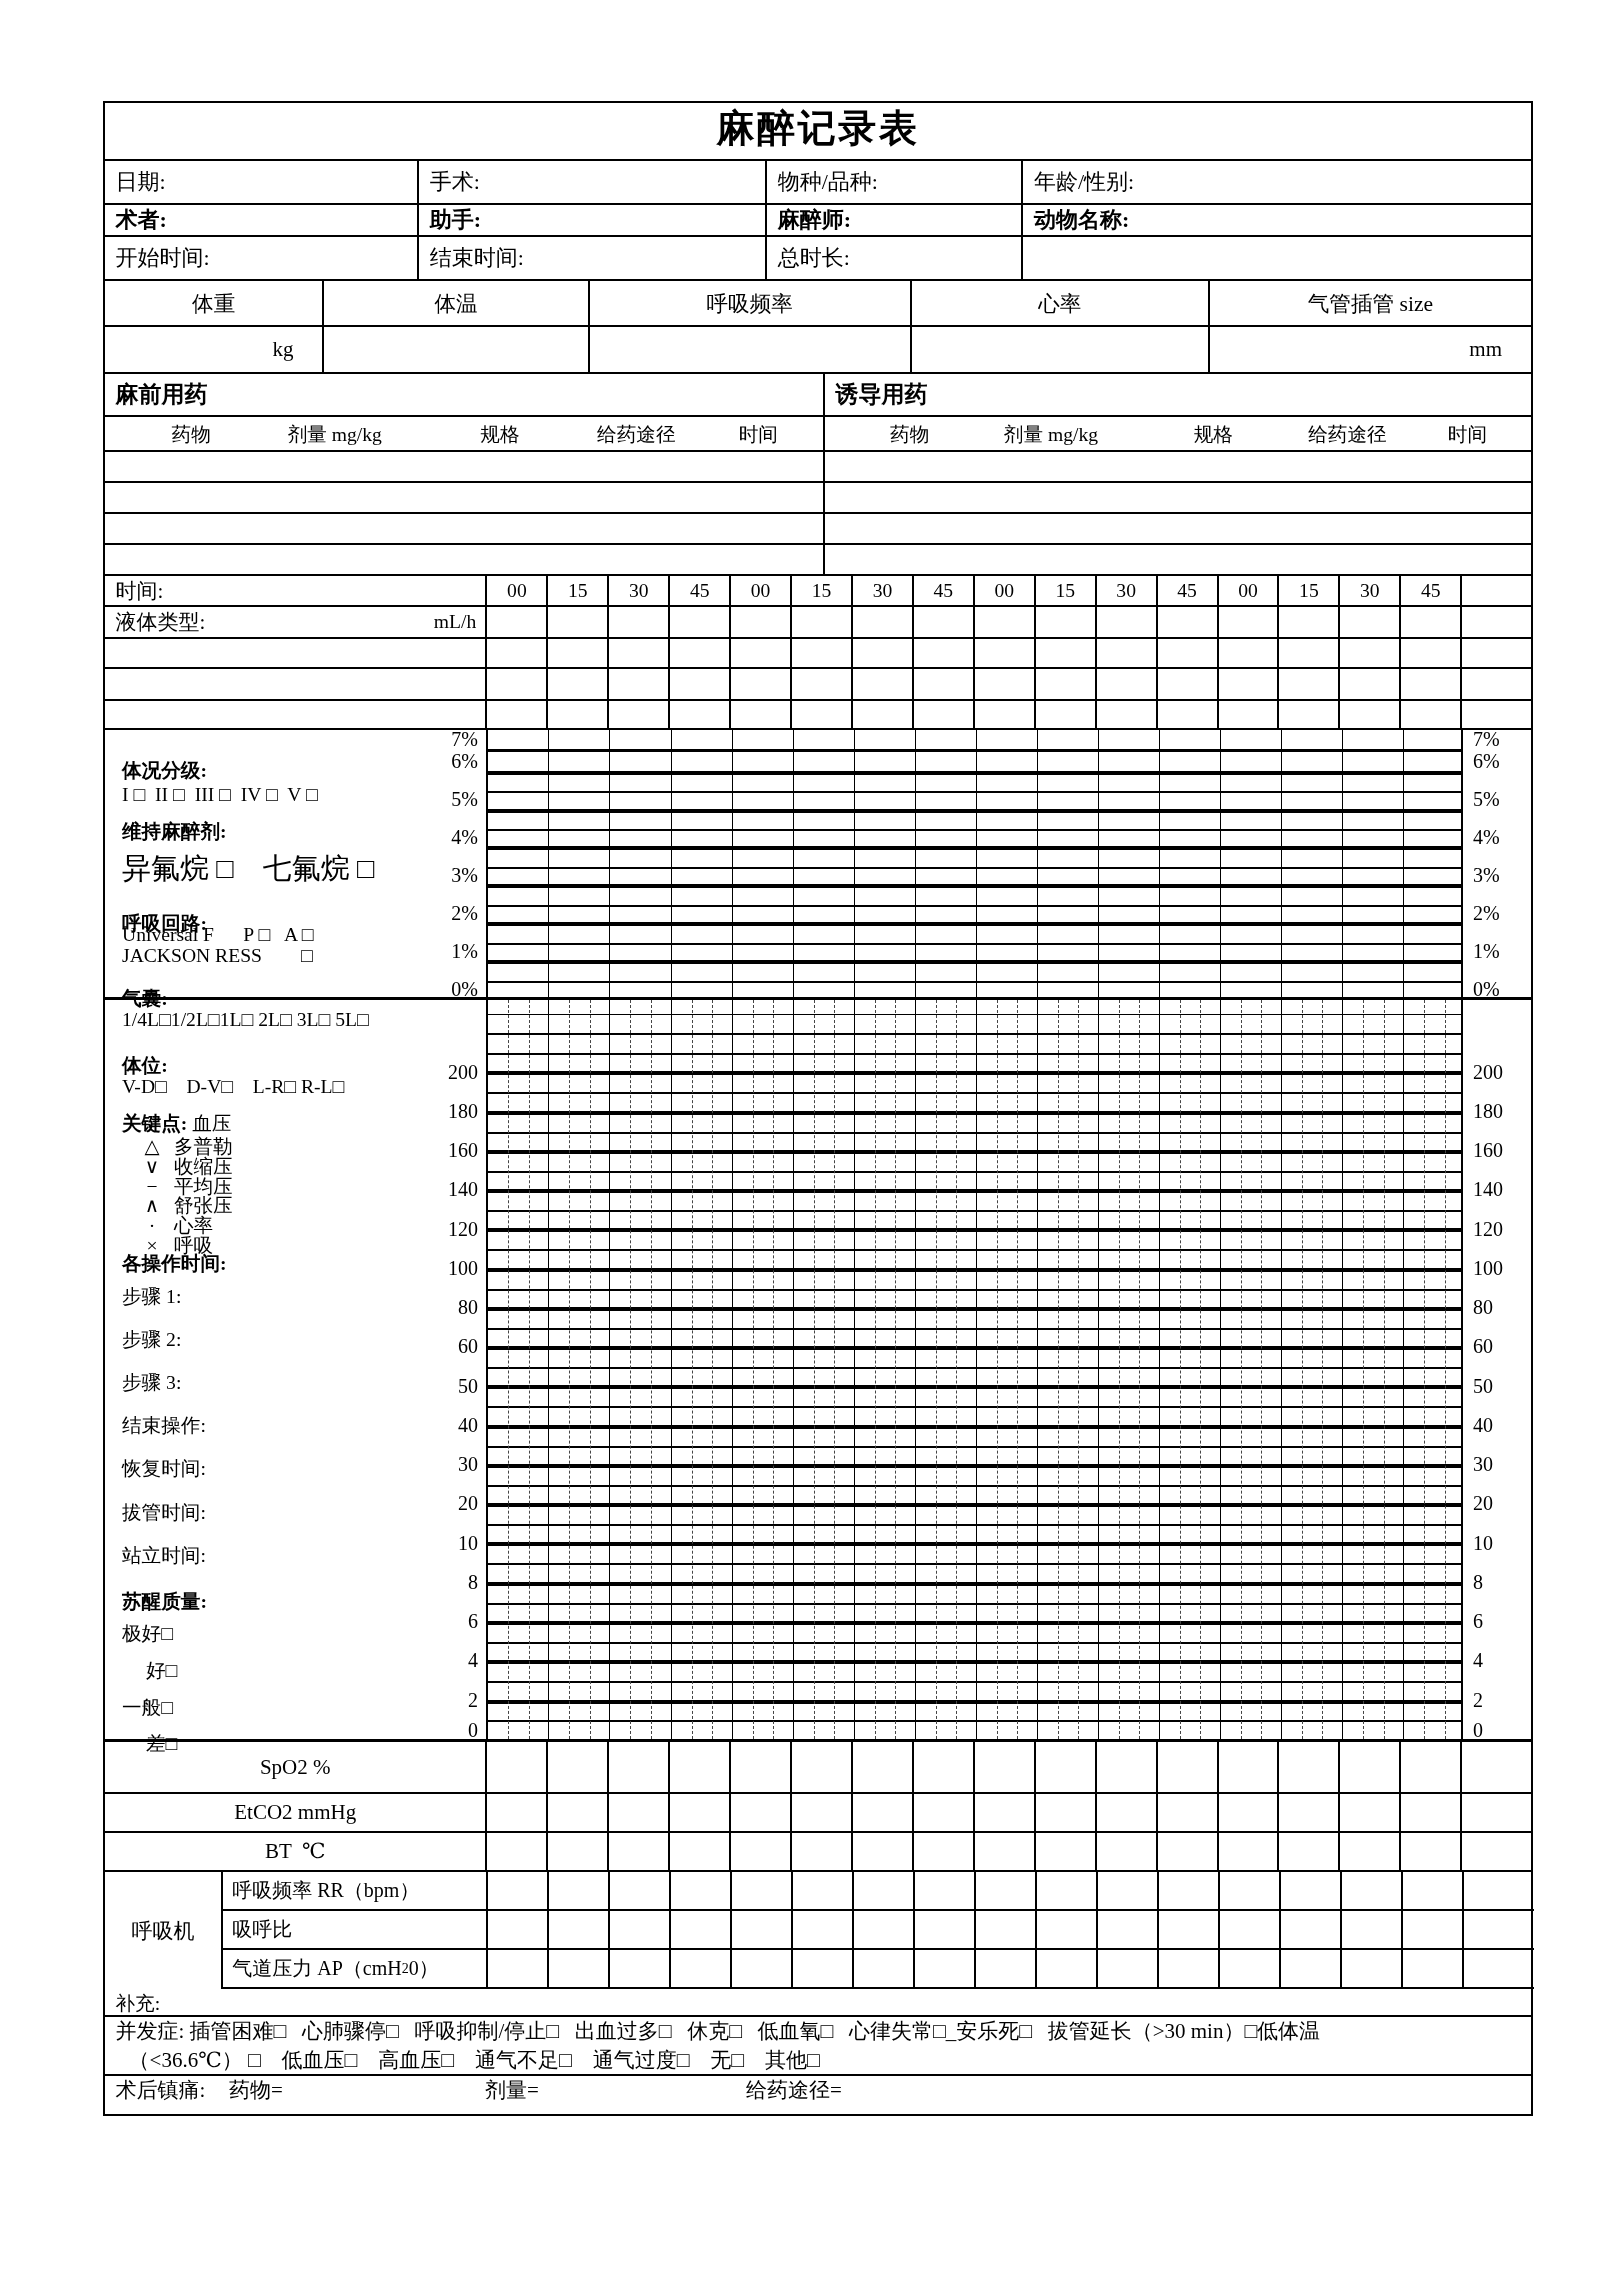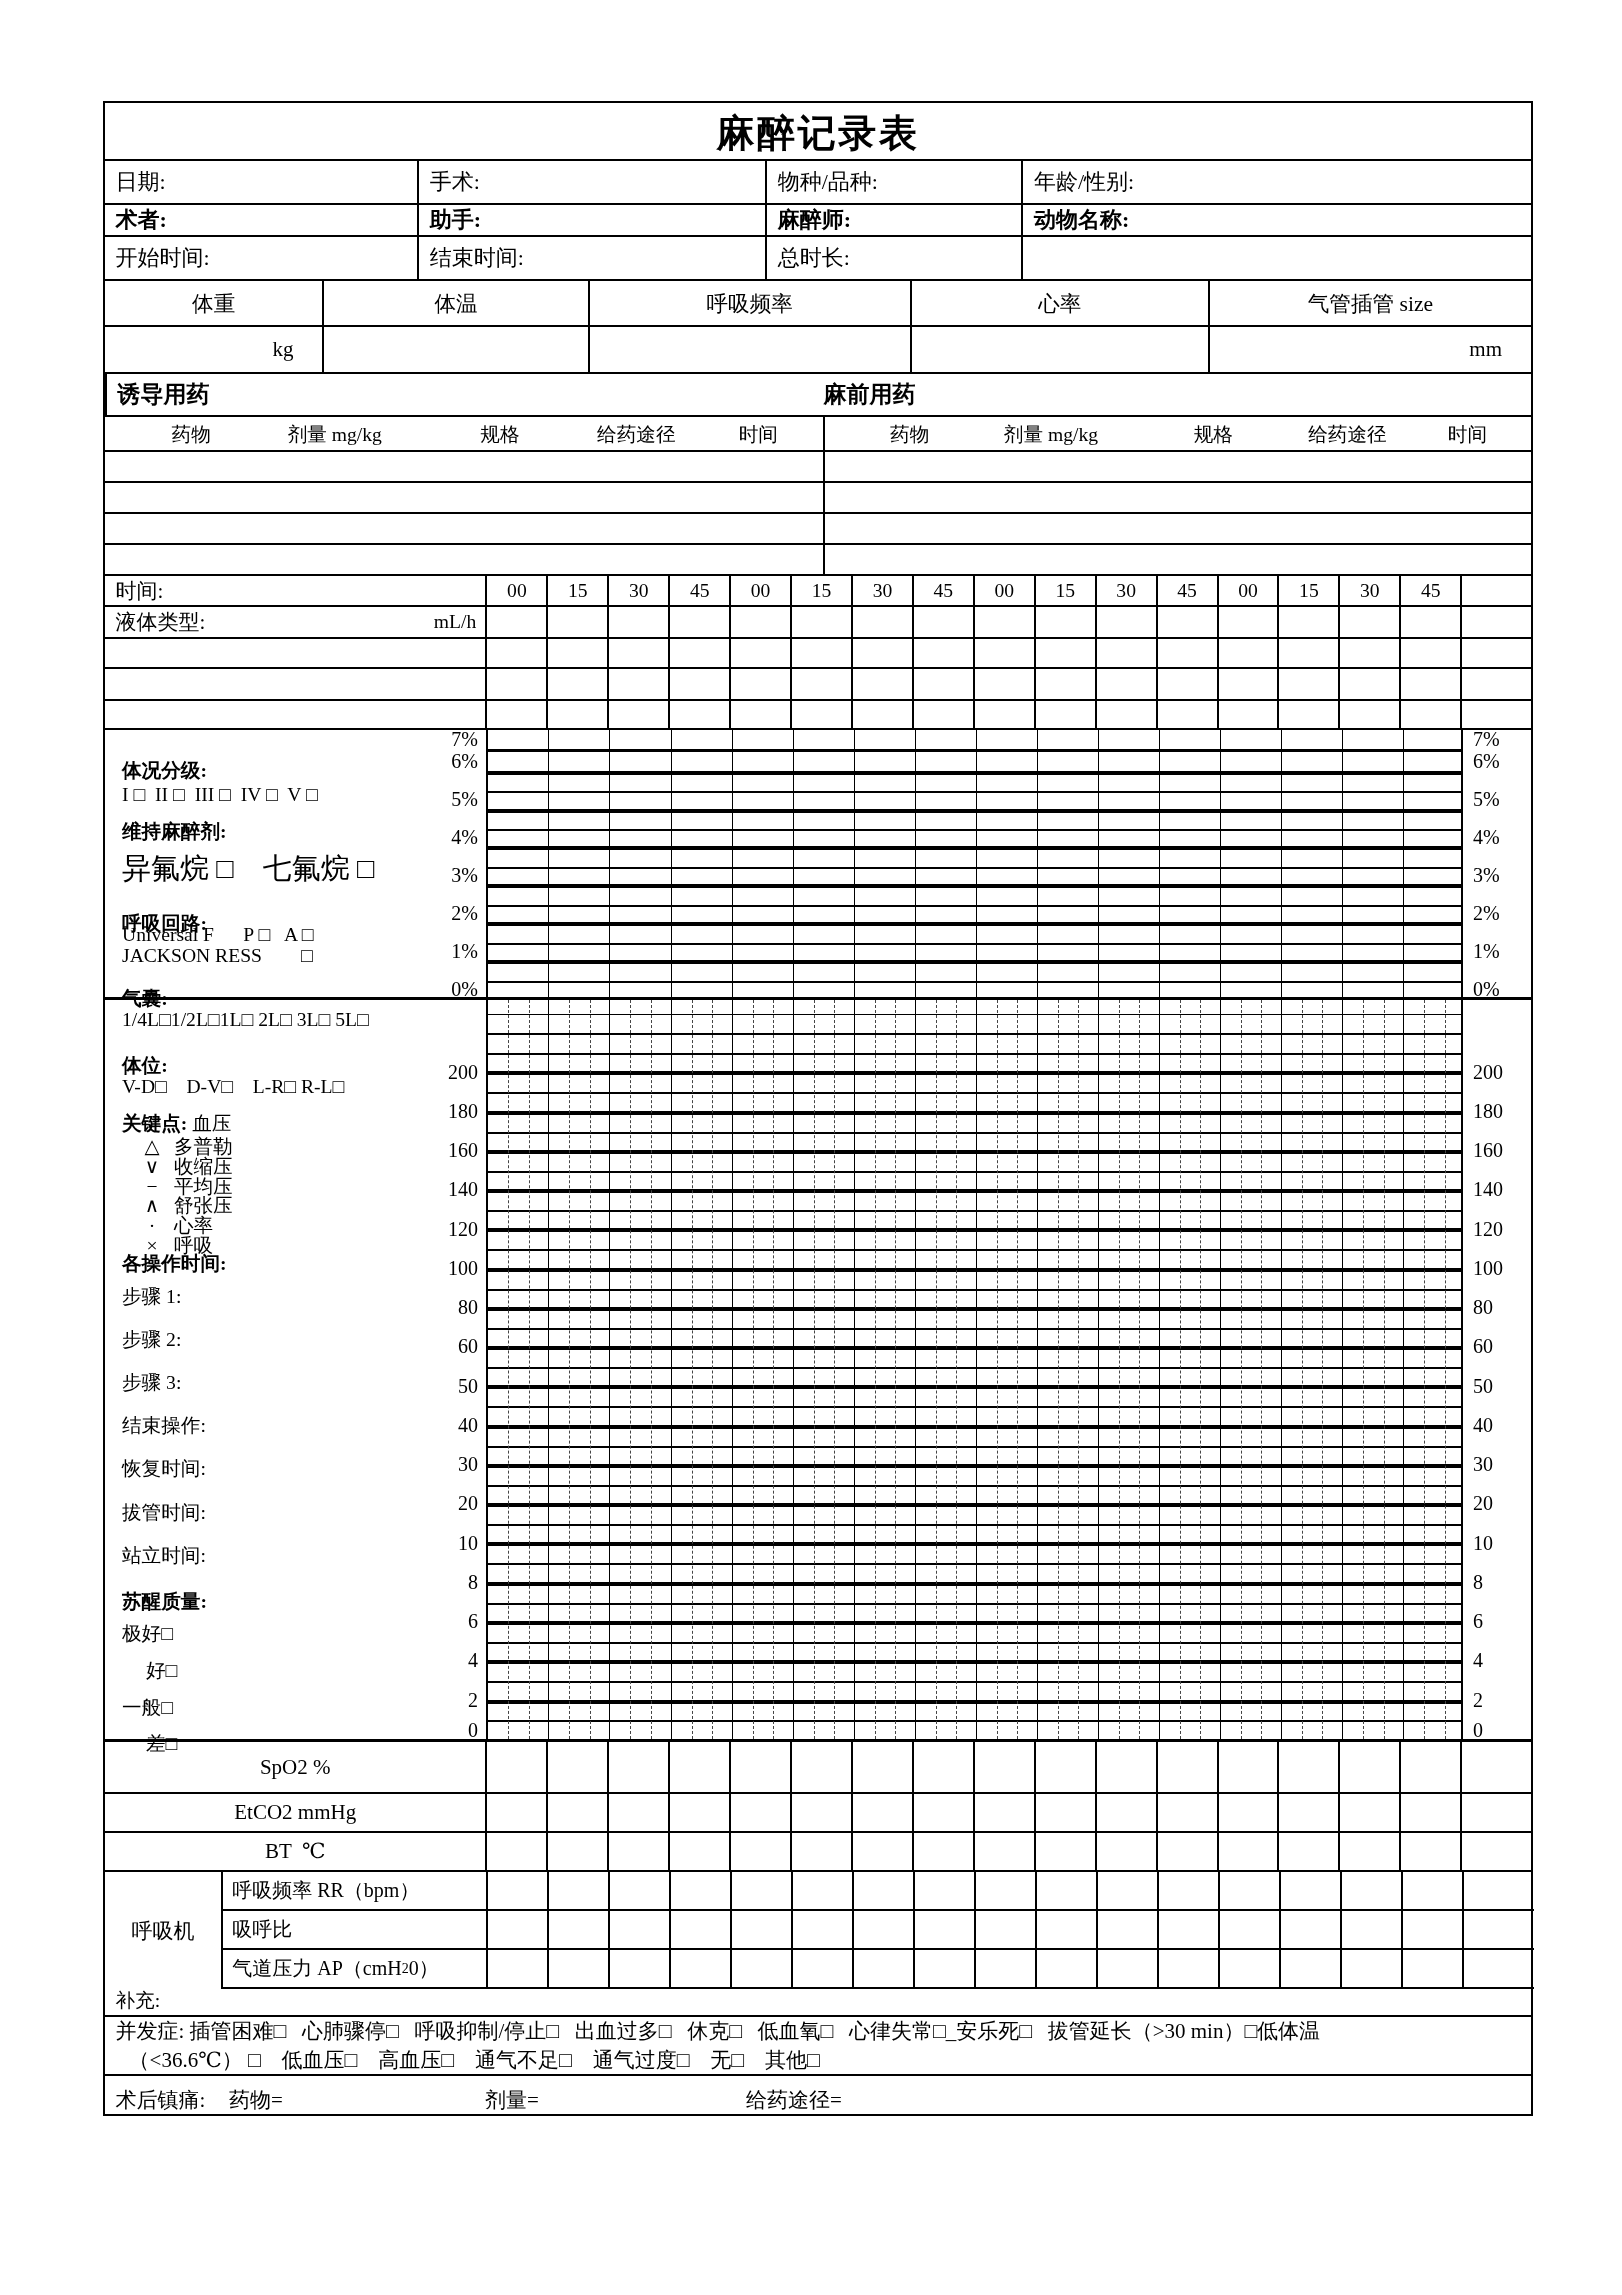--- a/index.html
+++ b/index.html
@@ -1,20 +1,20 @@
 <!DOCTYPE html>
 <html style="font-size:10.5px"><head>
 <meta charset="utf-8">
 <style>
   *{box-sizing:border-box;margin:0;padding:0}
   html,body{background:#888}
   .page{position:relative;width:1623px;height:2295px;background:#ffffff;
         font-family:"Liberation Serif","DejaVu Serif",serif;color:#000;overflow:hidden}
   .form{position:absolute;left:103px;top:101px;width:1430px;height:2015px;border:2.6px solid #000;background:#fff}
-  .row{position:relative;display:flex;border-bottom:2px solid #000;align-items:flex-end}
+  .row{position:relative;display:flex;border-bottom:2px solid #000;align-items:flex-start}
   .cell{position:relative;height:100%;border-left:2px solid #000;display:flex;align-items:center}
   .cell.first{border-left:none}
   .lbl{padding-left:10.5px;font-size:22px;white-space:pre}
   .title-row{justify-content:center;height:58px}
   .title{font-size:38px;font-weight:bold;letter-spacing:2.6px}
   .hdr-center{justify-content:center;font-size:21.6px}
   .unit-right{justify-content:flex-end;padding-right:29px;font-size:21px}
   .med-lbl{font-weight:bold;font-size:23px;padding-left:10.5px}
   .drugcol{position:absolute;top:50%;transform:translate(-50%,-50%);font-size:19.6px;white-space:pre}
   .tick{justify-content:center;font-size:19.6px}
@@ -103,25 +103,25 @@
         <div class="row" style="height: 47px;">
           <div class="cell unit-right first" style="width: 218px;">kg</div>
           <div class="cell unit-right" style="width: 266px;"></div>
           <div class="cell unit-right" style="width: 323px;"></div>
           <div class="cell unit-right" style="width: 299px;"></div>
           <div class="cell unit-right" style="width: 324px;">mm</div>
         </div>
       </div>
     <div id="med-section">
         <div class="row" style="height: 43px;">
+          <div class="cell first" style="width: 720px;">
+            <span class="med-lbl">麻前用药</span>
+          </div>
           <div class="cell" style="width: 710px;">
             <span class="med-lbl">诱导用药</span>
-          </div>
-          <div class="cell first" style="width: 720px;">
-            <span class="med-lbl">麻前用药</span>
           </div>
         </div>
         <div class="row" style="height: 35px;">
           <div class="cell first" style="width: 720px;">
             <span class="drugcol" style="left: 12%;">药物</span>
             <span class="drugcol" style="left: 32%;">剂量 mg/kg</span>
             <span class="drugcol" style="left: 55%;">规格</span>
             <span class="drugcol" style="left: 74%;">给药途径</span>
             <span class="drugcol" style="left: 91%;">时间</span>
           </div>

